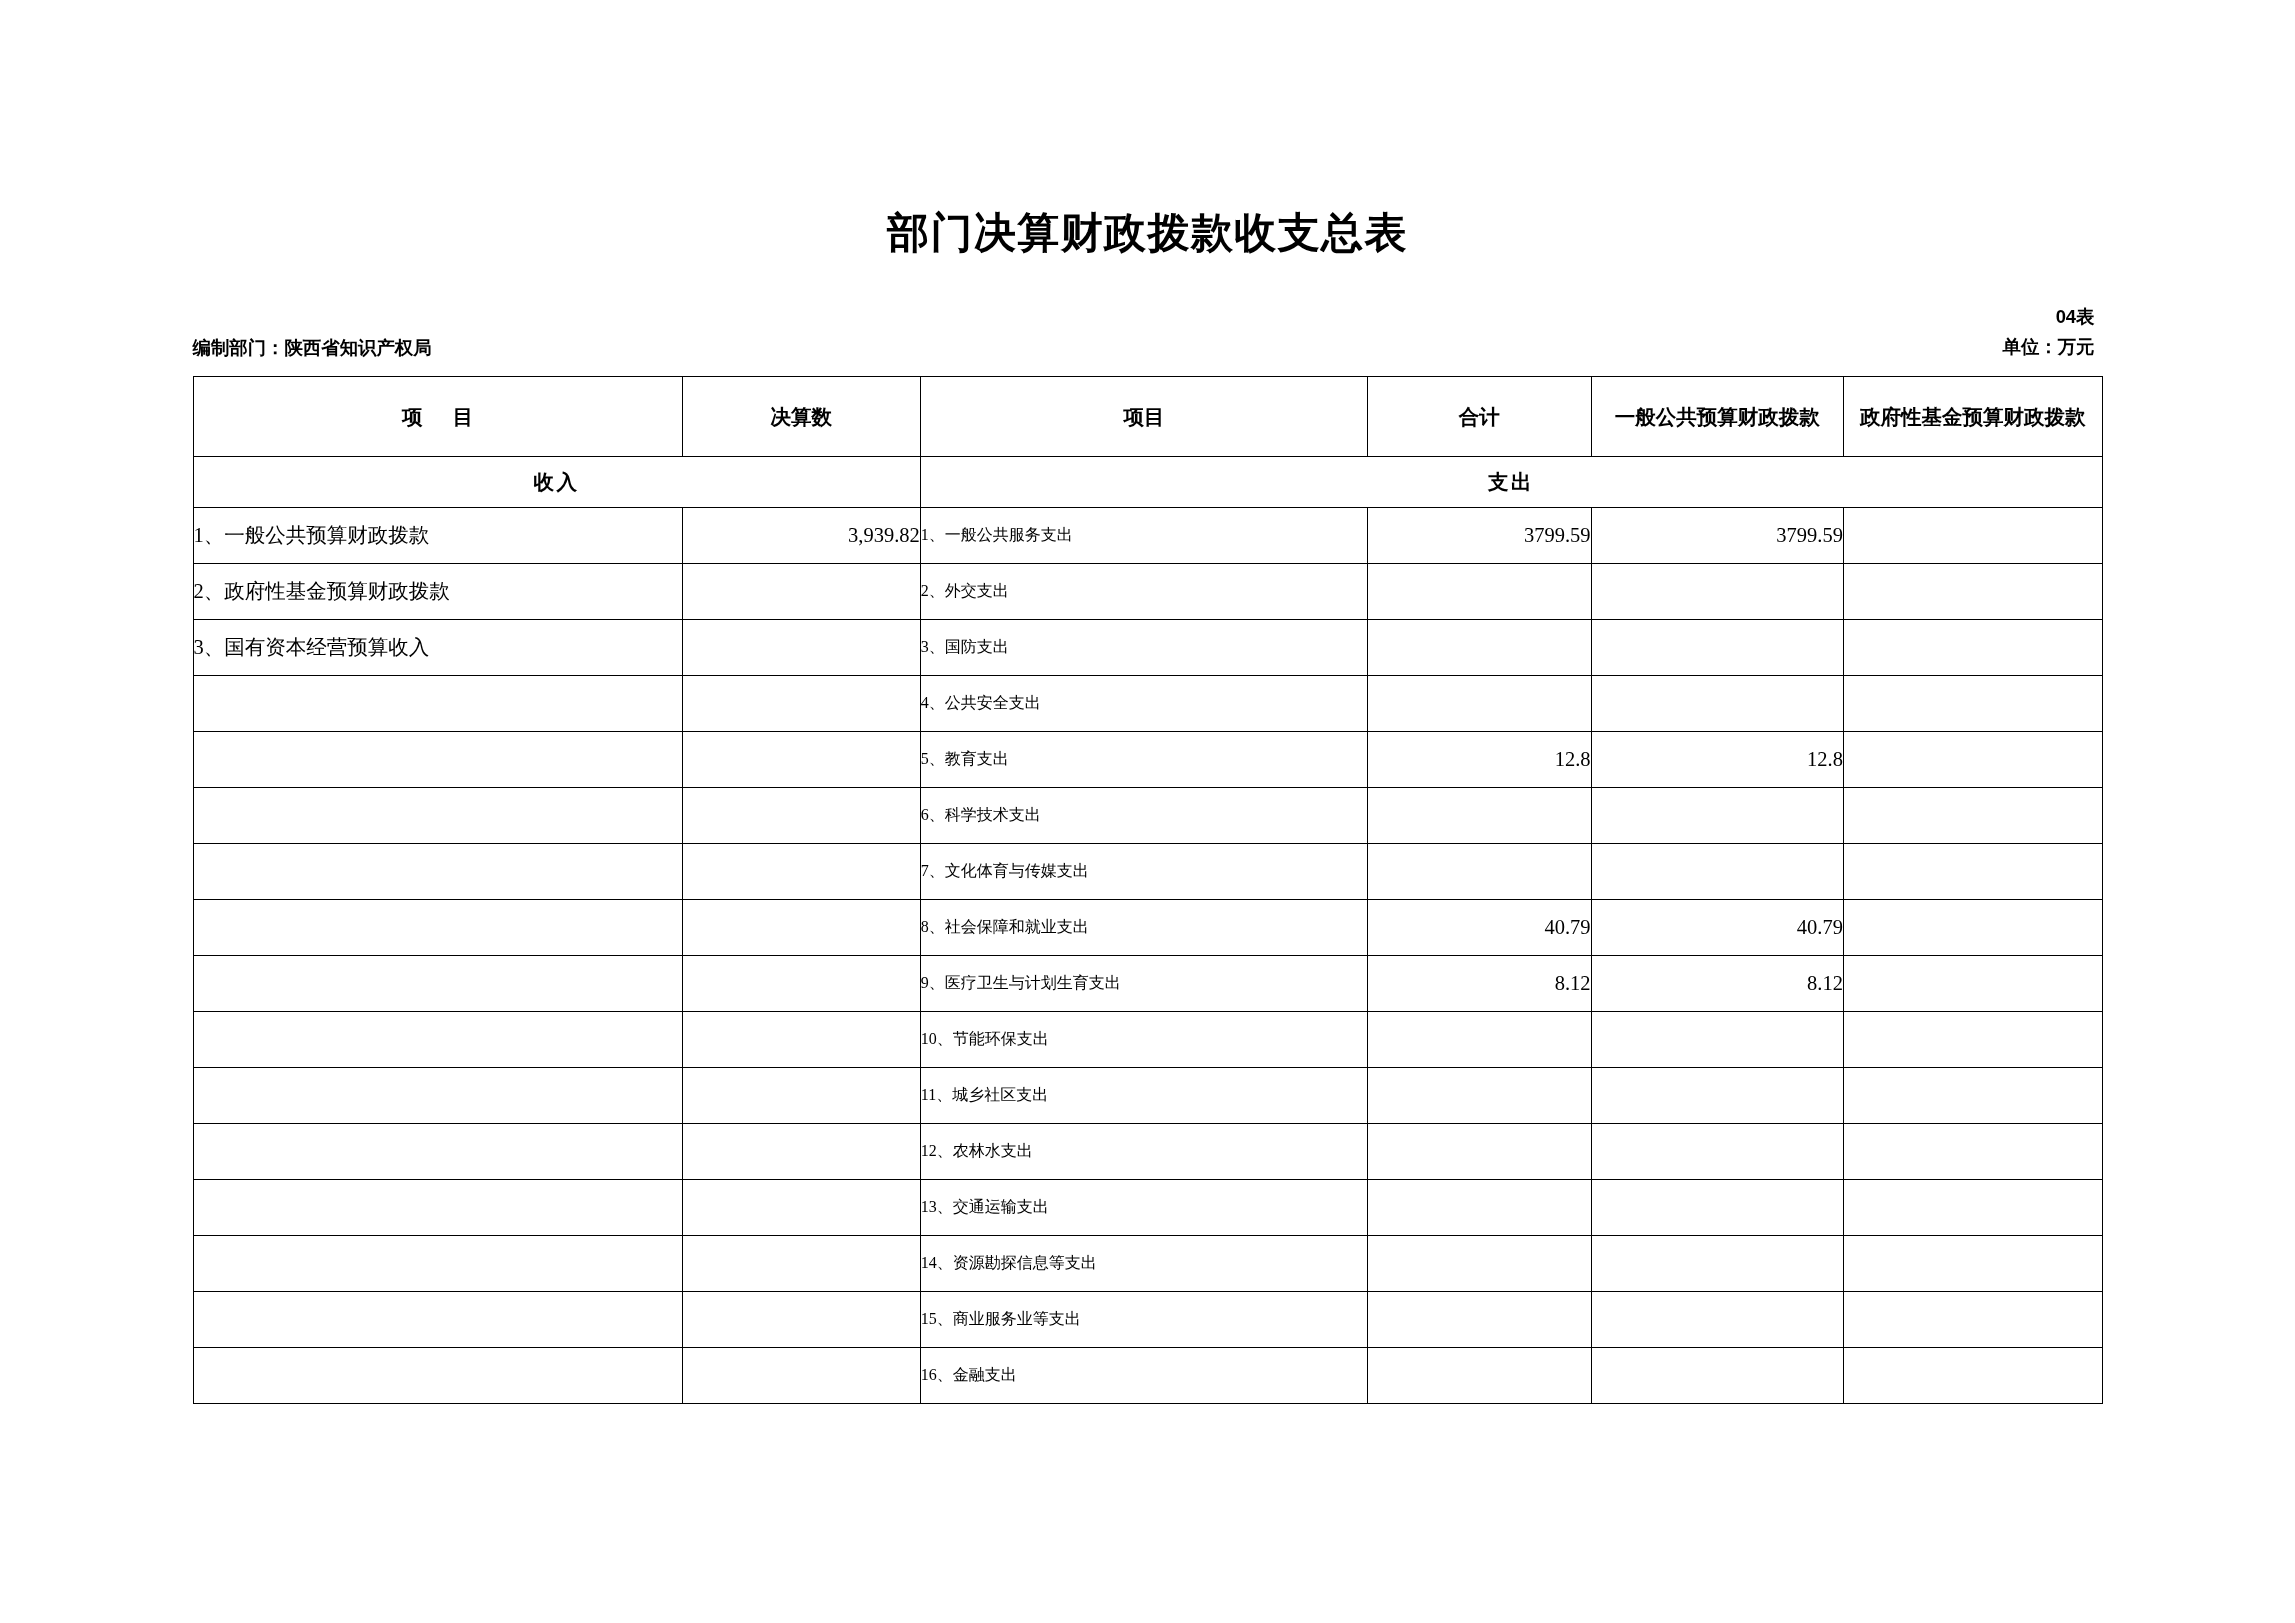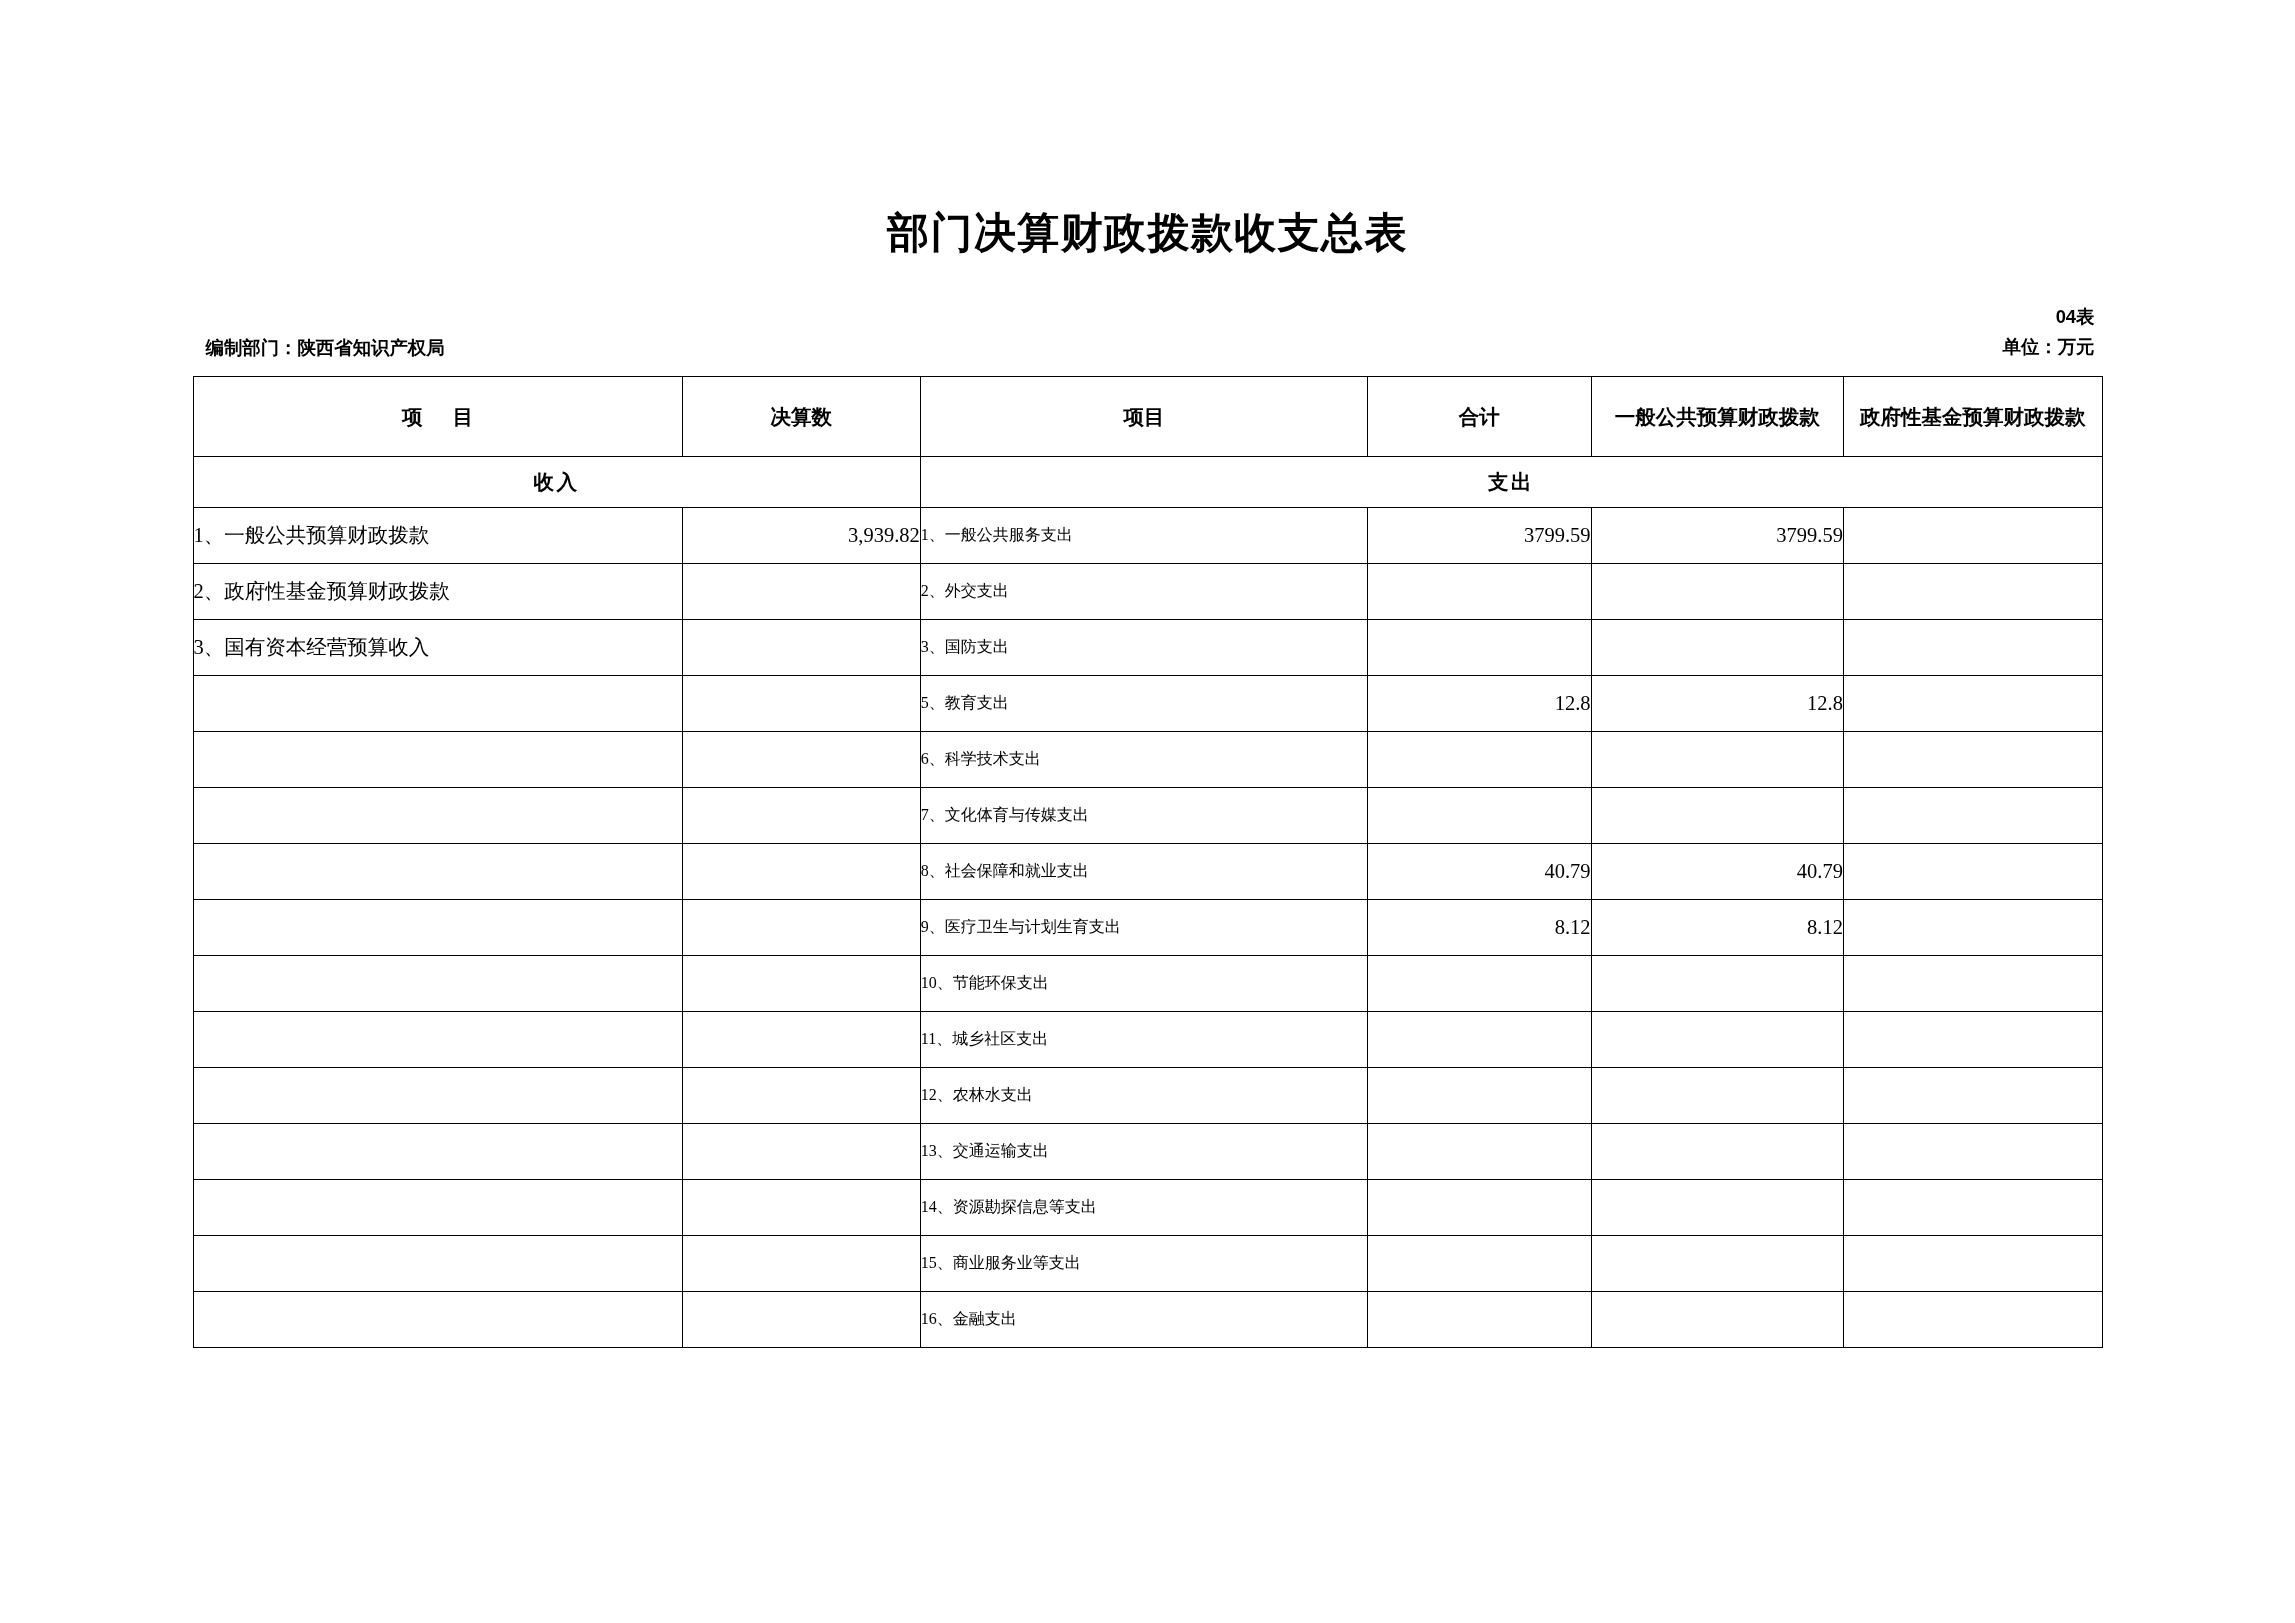--- a/index.html
+++ b/index.html
@@ -31,21 +31,21 @@
   }
   .meta-row {
     position: relative;
     margin: 0 auto;
     width: 1910px;
     height: 68px;
     margin-top: 41px;
   }
   .meta-left {
     position: absolute;
-    left: 13px;
+    left: 0;
     top: 33px;
     font-family: Liberation Mono, monospace;
     font-weight: bold;
     font-size: 18.4px;
     white-space: nowrap;
   }
   .meta-right {
     position: absolute;
     right: 8px;
     top: 0;
@@ -174,20 +174,28 @@
           <td class="item">3、国有资本经营预算收入</td>
           <td class="num"></td>
           <td class="item-in">3、国防支出</td>
           <td class="num"></td>
           <td class="num"></td>
           <td class="num"></td>
         </tr>
         <tr>
           <td class="item"></td>
           <td class="num"></td>
+          <td class="item-in">4、公共安全支出</td>
+          <td class="num"></td>
+          <td class="num"></td>
+          <td class="num"></td>
+        </tr>
+        <tr>
+          <td class="item"></td>
+          <td class="num"></td>
           <td class="item-in">5、教育支出</td>
           <td class="num">12.8</td>
           <td class="num">12.8</td>
           <td class="num"></td>
         </tr>
         <tr>
           <td class="item"></td>
           <td class="num"></td>
           <td class="item-in">6、科学技术支出</td>
           <td class="num"></td>

